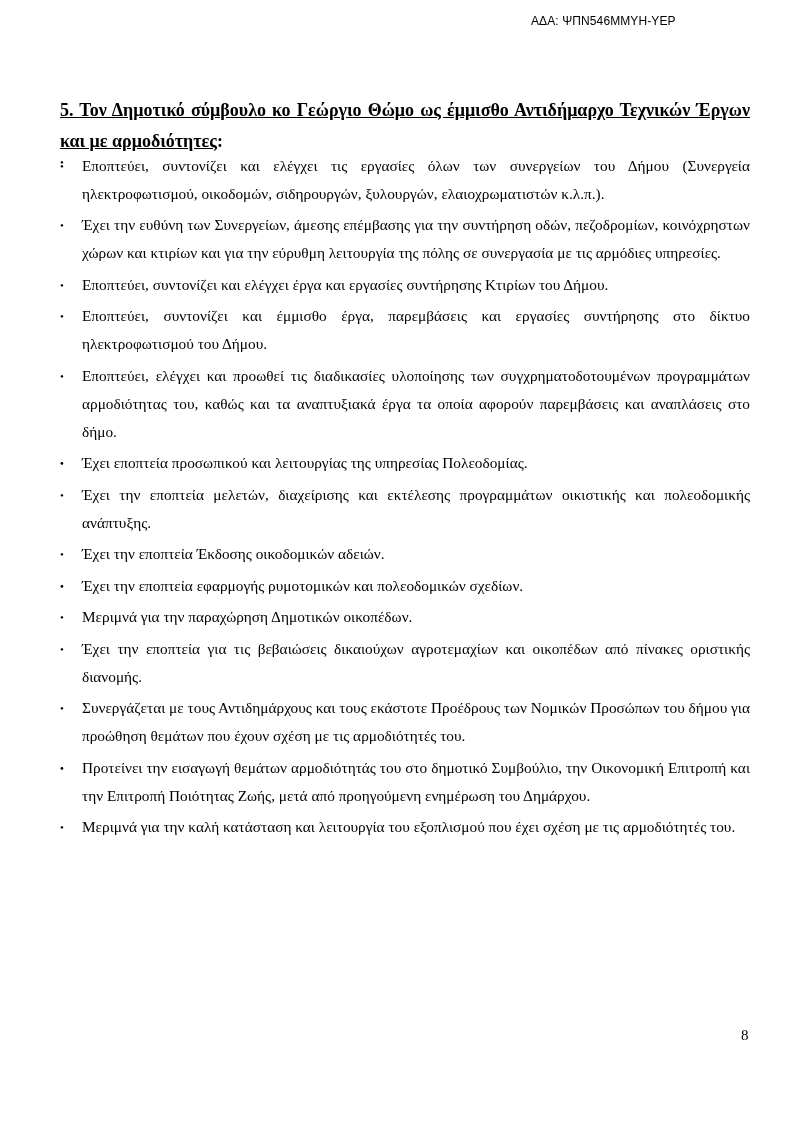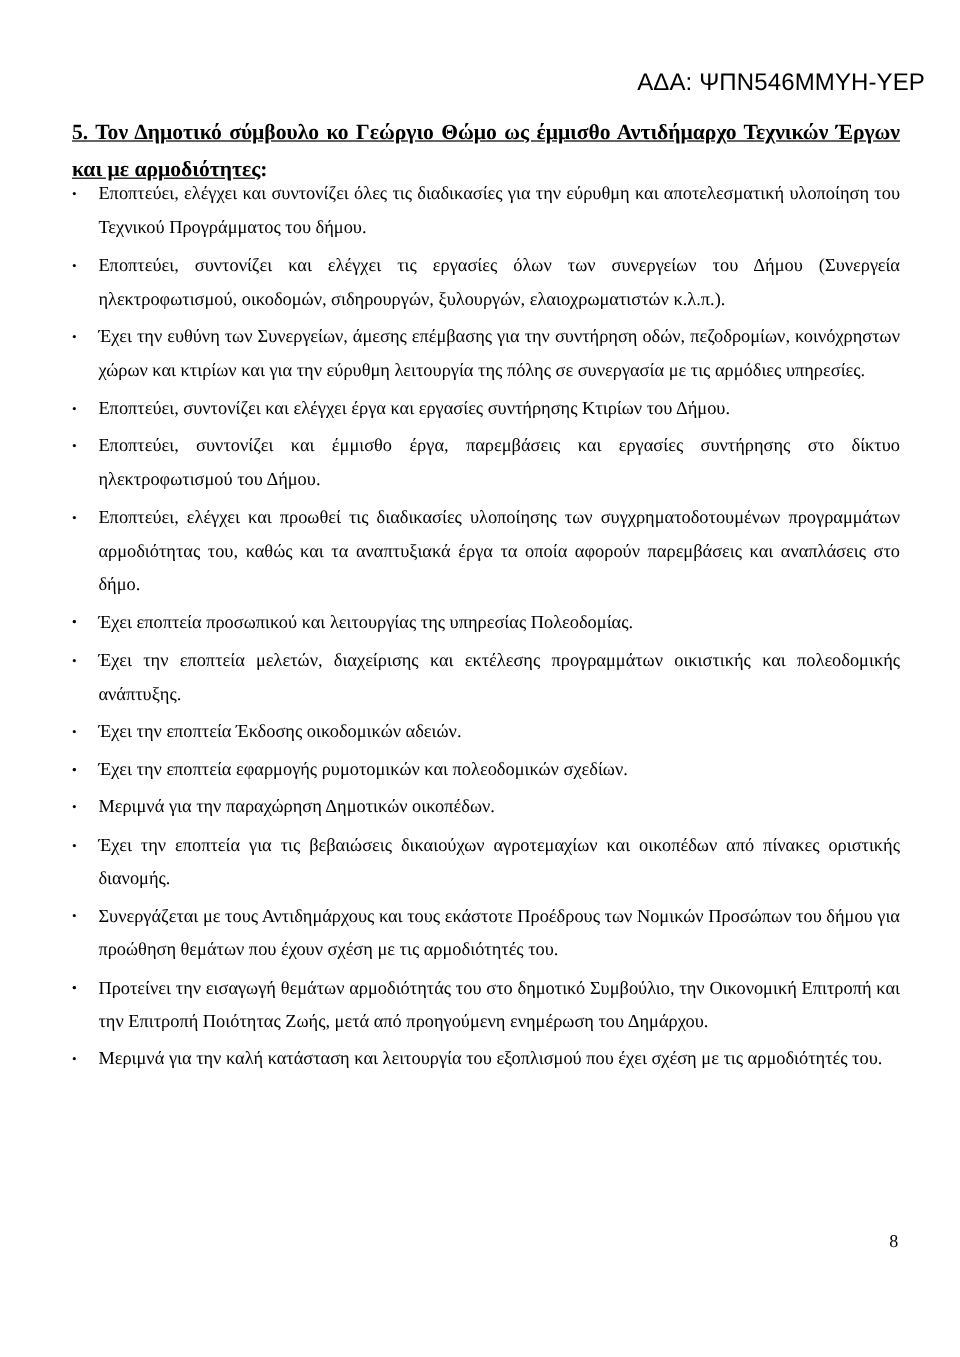--- a/index.html
+++ b/index.html
@@ -1,33 +1,33 @@
 <!DOCTYPE html>
 <html><head>
 <meta charset="utf-8">
 <style>
   html, body { margin: 0; padding: 0; background: #ffffff; }
   body { width: 800px; height: 1131px; position: relative; overflow: hidden; font-family: "Liberation Serif", serif; color: #000; }
-  .ada { position: absolute; top: 14px; left: 531px; font-family: "Liberation Sans", sans-serif; font-size: 20px; letter-spacing: 0.1px; margin-top: 44px; }
+  .ada { position: absolute; top: 14px; left: 531px; font-family: "Liberation Sans", sans-serif; font-size: 12px; letter-spacing: 0.1px; }
   .heading { position: absolute; top: 95px; left: 60px; width: 690px; font-size: 18px; font-weight: bold; line-height: 31px; text-align: justify; text-align-last: left; }
   .heading span { text-decoration: underline; }
   .list { position: absolute; top: 148px; left: 60px; width: 690px; margin: 0; padding: 0; list-style: none; }
   .item { position: relative; padding-left: 22px; font-size: 15.3px; line-height: 28px; text-align: justify; margin-bottom: 3.5px; }
   .bullet { position: absolute; left: 0; top: 0; font-size: 11px; line-height: 28px; }
   .page-number { position: absolute; top: 1027px; left: 741px; font-size: 15px; }
 </style>
 </head>
 <body>
 
 <div class="ada">ΑΔΑ: ΨΠΝ546ΜΜΥΗ-ΥΕΡ</div>
 
 <div class="heading"><span>5. Τον Δημοτικό σύμβουλο κο Γεώργιο Θώμο ως έμμισθο Αντιδήμαρχο Τεχνικών Έργων και με αρμοδιότητες</span><span style="text-decoration:none">:</span></div>
 
 <ul class="list" id="resp-list">
-    <li class="item"><span class="bullet">•</span><span>Εποπτεύει, ελέγχει και συντονίζει όλες τις διαδικασίες για την εύρυθμη και αποτελεσματική υλοποίηση του Τεχνικού Προγράμματος του δήμου.</span></li>
+    <li class="item"><span class="bullet">•</span></li>
     <li class="item"><span class="bullet">•</span><span>Εποπτεύει, συντονίζει και ελέγχει τις εργασίες όλων των συνεργείων του Δήμου (Συνεργεία ηλεκτροφωτισμού, οικοδομών, σιδηρουργών, ξυλουργών, ελαιοχρωματιστών κ.λ.π.).</span></li>
     <li class="item"><span class="bullet">•</span><span>Έχει την ευθύνη των Συνεργείων, άμεσης επέμβασης για την συντήρηση οδών, πεζοδρομίων, κοινόχρηστων χώρων και κτιρίων και για την εύρυθμη λειτουργία της πόλης σε συνεργασία με τις αρμόδιες υπηρεσίες.</span></li>
     <li class="item"><span class="bullet">•</span><span>Εποπτεύει, συντονίζει και ελέγχει έργα και εργασίες συντήρησης Κτιρίων του Δήμου.</span></li>
     <li class="item"><span class="bullet">•</span><span>Εποπτεύει, συντονίζει και έμμισθο έργα, παρεμβάσεις και εργασίες συντήρησης στο δίκτυο ηλεκτροφωτισμού του Δήμου.</span></li>
     <li class="item"><span class="bullet">•</span><span>Εποπτεύει, ελέγχει και προωθεί τις διαδικασίες υλοποίησης των συγχρηματοδοτουμένων προγραμμάτων αρμοδιότητας του, καθώς και τα αναπτυξιακά έργα τα οποία αφορούν παρεμβάσεις και αναπλάσεις στο δήμο.</span></li>
     <li class="item"><span class="bullet">•</span></li>
     <li class="item"><span class="bullet">•</span><span>Έχει εποπτεία προσωπικού και λειτουργίας της υπηρεσίας Πολεοδομίας.</span></li>
     <li class="item"><span class="bullet">•</span><span>Έχει την εποπτεία μελετών, διαχείρισης και εκτέλεσης προγραμμάτων οικιστικής και πολεοδομικής ανάπτυξης.</span></li>
     <li class="item"><span class="bullet">•</span><span>Έχει  την εποπτεία Έκδοσης οικοδομικών αδειών.</span></li>
     <li class="item"><span class="bullet">•</span></li>

